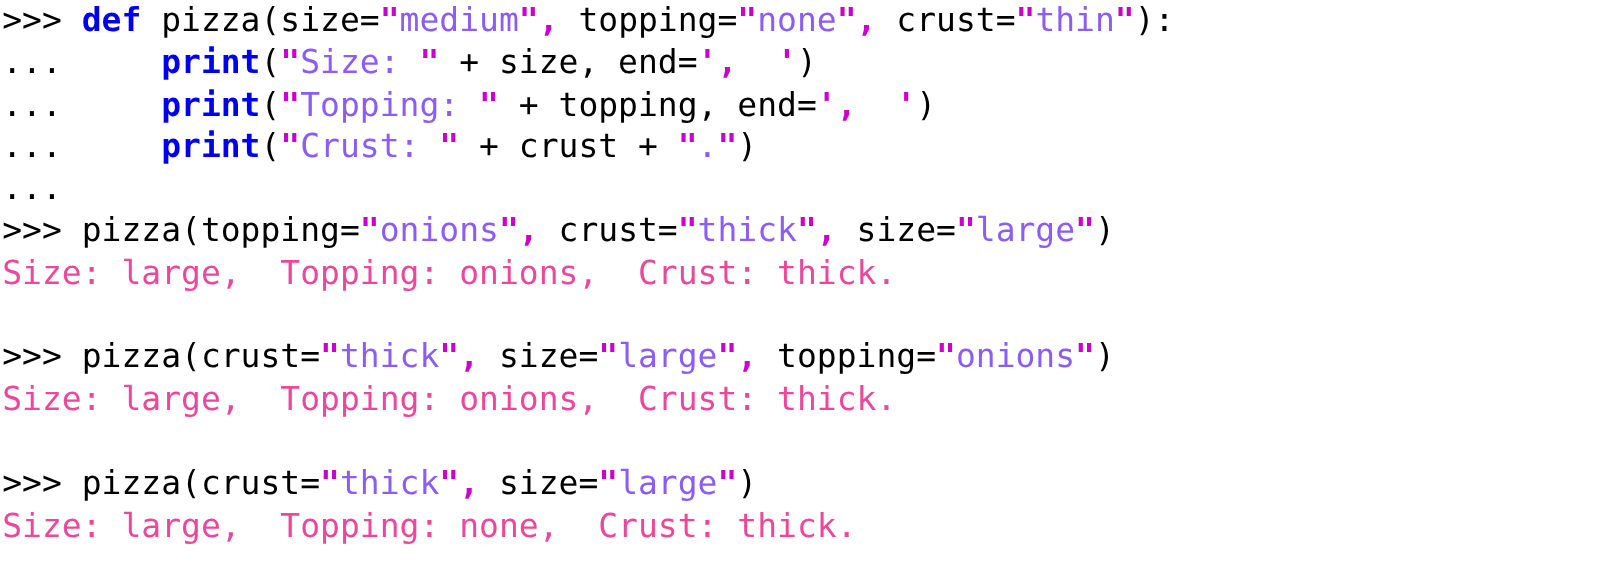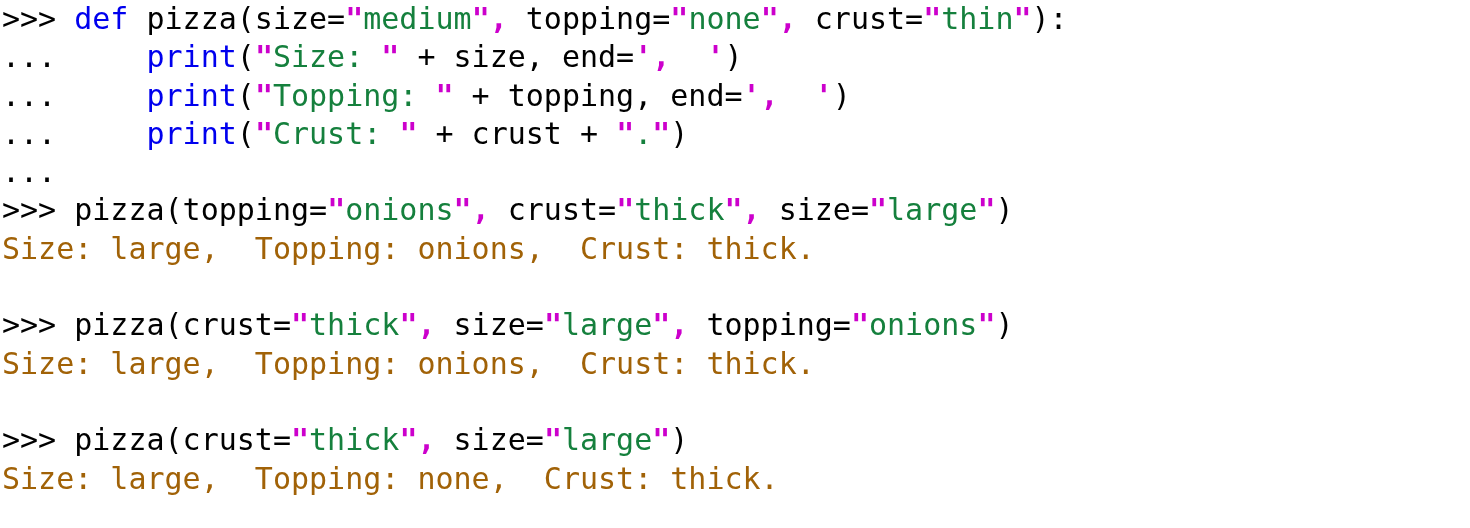--- a/index.html
+++ b/index.html
@@ -32,21 +32,21 @@
     height: 38.3px;
     white-space: pre;
     display: block;
     font-variant-ligatures: none;
   }
   .line.blank { color: transparent; }
 
   
   .tok-plain    { color: #000000; text-align: center; }
   .tok-prompt   { color: #000000; }
-  .tok-keyword  { color: #0000ee; font-weight: normal; }
+  .tok-keyword  { color: #0000ee; font-weight: bold; }
   .tok-quote    { color: #cc00cc; font-weight: bold; }
-  .tok-string   { color: #15803d; }
-  .tok-output   { color: #a16207; }
+  .tok-string   { color: #8b5cf6; }
+  .tok-output   { color: #ec4899; }
 </style>
 </head>
 <body>
 
 <div id="console" style="background: rgb(255, 255, 255);"><span class="line"><span class="tok-prompt">&gt;&gt;&gt; </span><span class="tok-keyword">def</span><span class="tok-plain"> pizza(size=</span><span class="tok-quote">"</span><span class="tok-string">medium</span><span class="tok-quote">"</span><span class="tok-quote">,</span><span class="tok-plain"> topping=</span><span class="tok-quote">"</span><span class="tok-string">none</span><span class="tok-quote">"</span><span class="tok-quote">,</span><span class="tok-plain"> crust=</span><span class="tok-quote">"</span><span class="tok-string">thin</span><span class="tok-quote">"</span><span class="tok-plain">):</span></span><span class="line"><span class="tok-prompt">... </span><span class="tok-plain">    </span><span class="tok-keyword">print</span><span class="tok-plain">(</span><span class="tok-quote">"</span><span class="tok-string">Size: </span><span class="tok-quote">"</span><span class="tok-plain"> + size, end=</span><span class="tok-quote">'</span><span class="tok-quote">,</span><span class="tok-string">  </span><span class="tok-quote">'</span><span class="tok-plain">)</span></span><span class="line"><span class="tok-prompt">... </span><span class="tok-plain">    </span><span class="tok-keyword">print</span><span class="tok-plain">(</span><span class="tok-quote">"</span><span class="tok-string">Topping: </span><span class="tok-quote">"</span><span class="tok-plain"> + topping, end=</span><span class="tok-quote">'</span><span class="tok-quote">,</span><span class="tok-string">  </span><span class="tok-quote">'</span><span class="tok-plain">)</span></span><span class="line"><span class="tok-prompt">... </span><span class="tok-plain">    </span><span class="tok-keyword">print</span><span class="tok-plain">(</span><span class="tok-quote">"</span><span class="tok-string">Crust: </span><span class="tok-quote">"</span><span class="tok-plain"> + crust + </span><span class="tok-quote">"</span><span class="tok-string">.</span><span class="tok-quote">"</span><span class="tok-plain">)</span></span><span class="line"><span class="tok-prompt">...</span></span><span class="line"><span class="tok-prompt">&gt;&gt;&gt; </span><span class="tok-plain">pizza(topping=</span><span class="tok-quote">"</span><span class="tok-string">onions</span><span class="tok-quote">"</span><span class="tok-quote">,</span><span class="tok-plain"> crust=</span><span class="tok-quote">"</span><span class="tok-string">thick</span><span class="tok-quote">"</span><span class="tok-quote">,</span><span class="tok-plain"> size=</span><span class="tok-quote">"</span><span class="tok-string">large</span><span class="tok-quote">"</span><span class="tok-plain">)</span></span><span class="line"><span class="tok-output">Size: large,  Topping: onions,  Crust: thick.</span></span><span class="line blank">&nbsp;</span><span class="line"><span class="tok-prompt">&gt;&gt;&gt; </span><span class="tok-plain">pizza(crust=</span><span class="tok-quote">"</span><span class="tok-string">thick</span><span class="tok-quote">"</span><span class="tok-quote">,</span><span class="tok-plain"> size=</span><span class="tok-quote">"</span><span class="tok-string">large</span><span class="tok-quote">"</span><span class="tok-quote">,</span><span class="tok-plain"> topping=</span><span class="tok-quote">"</span><span class="tok-string">onions</span><span class="tok-quote">"</span><span class="tok-plain">)</span></span><span class="line"><span class="tok-output">Size: large,  Topping: onions,  Crust: thick.</span></span><span class="line blank">&nbsp;</span><span class="line"><span class="tok-prompt">&gt;&gt;&gt; </span><span class="tok-plain">pizza(crust=</span><span class="tok-quote">"</span><span class="tok-string">thick</span><span class="tok-quote">"</span><span class="tok-quote">,</span><span class="tok-plain"> size=</span><span class="tok-quote">"</span><span class="tok-string">large</span><span class="tok-quote">"</span><span class="tok-plain">)</span></span><span class="line"><span class="tok-output">Size: large,  Topping: none,  Crust: thick.</span></span></div>
 
 </body></html>

